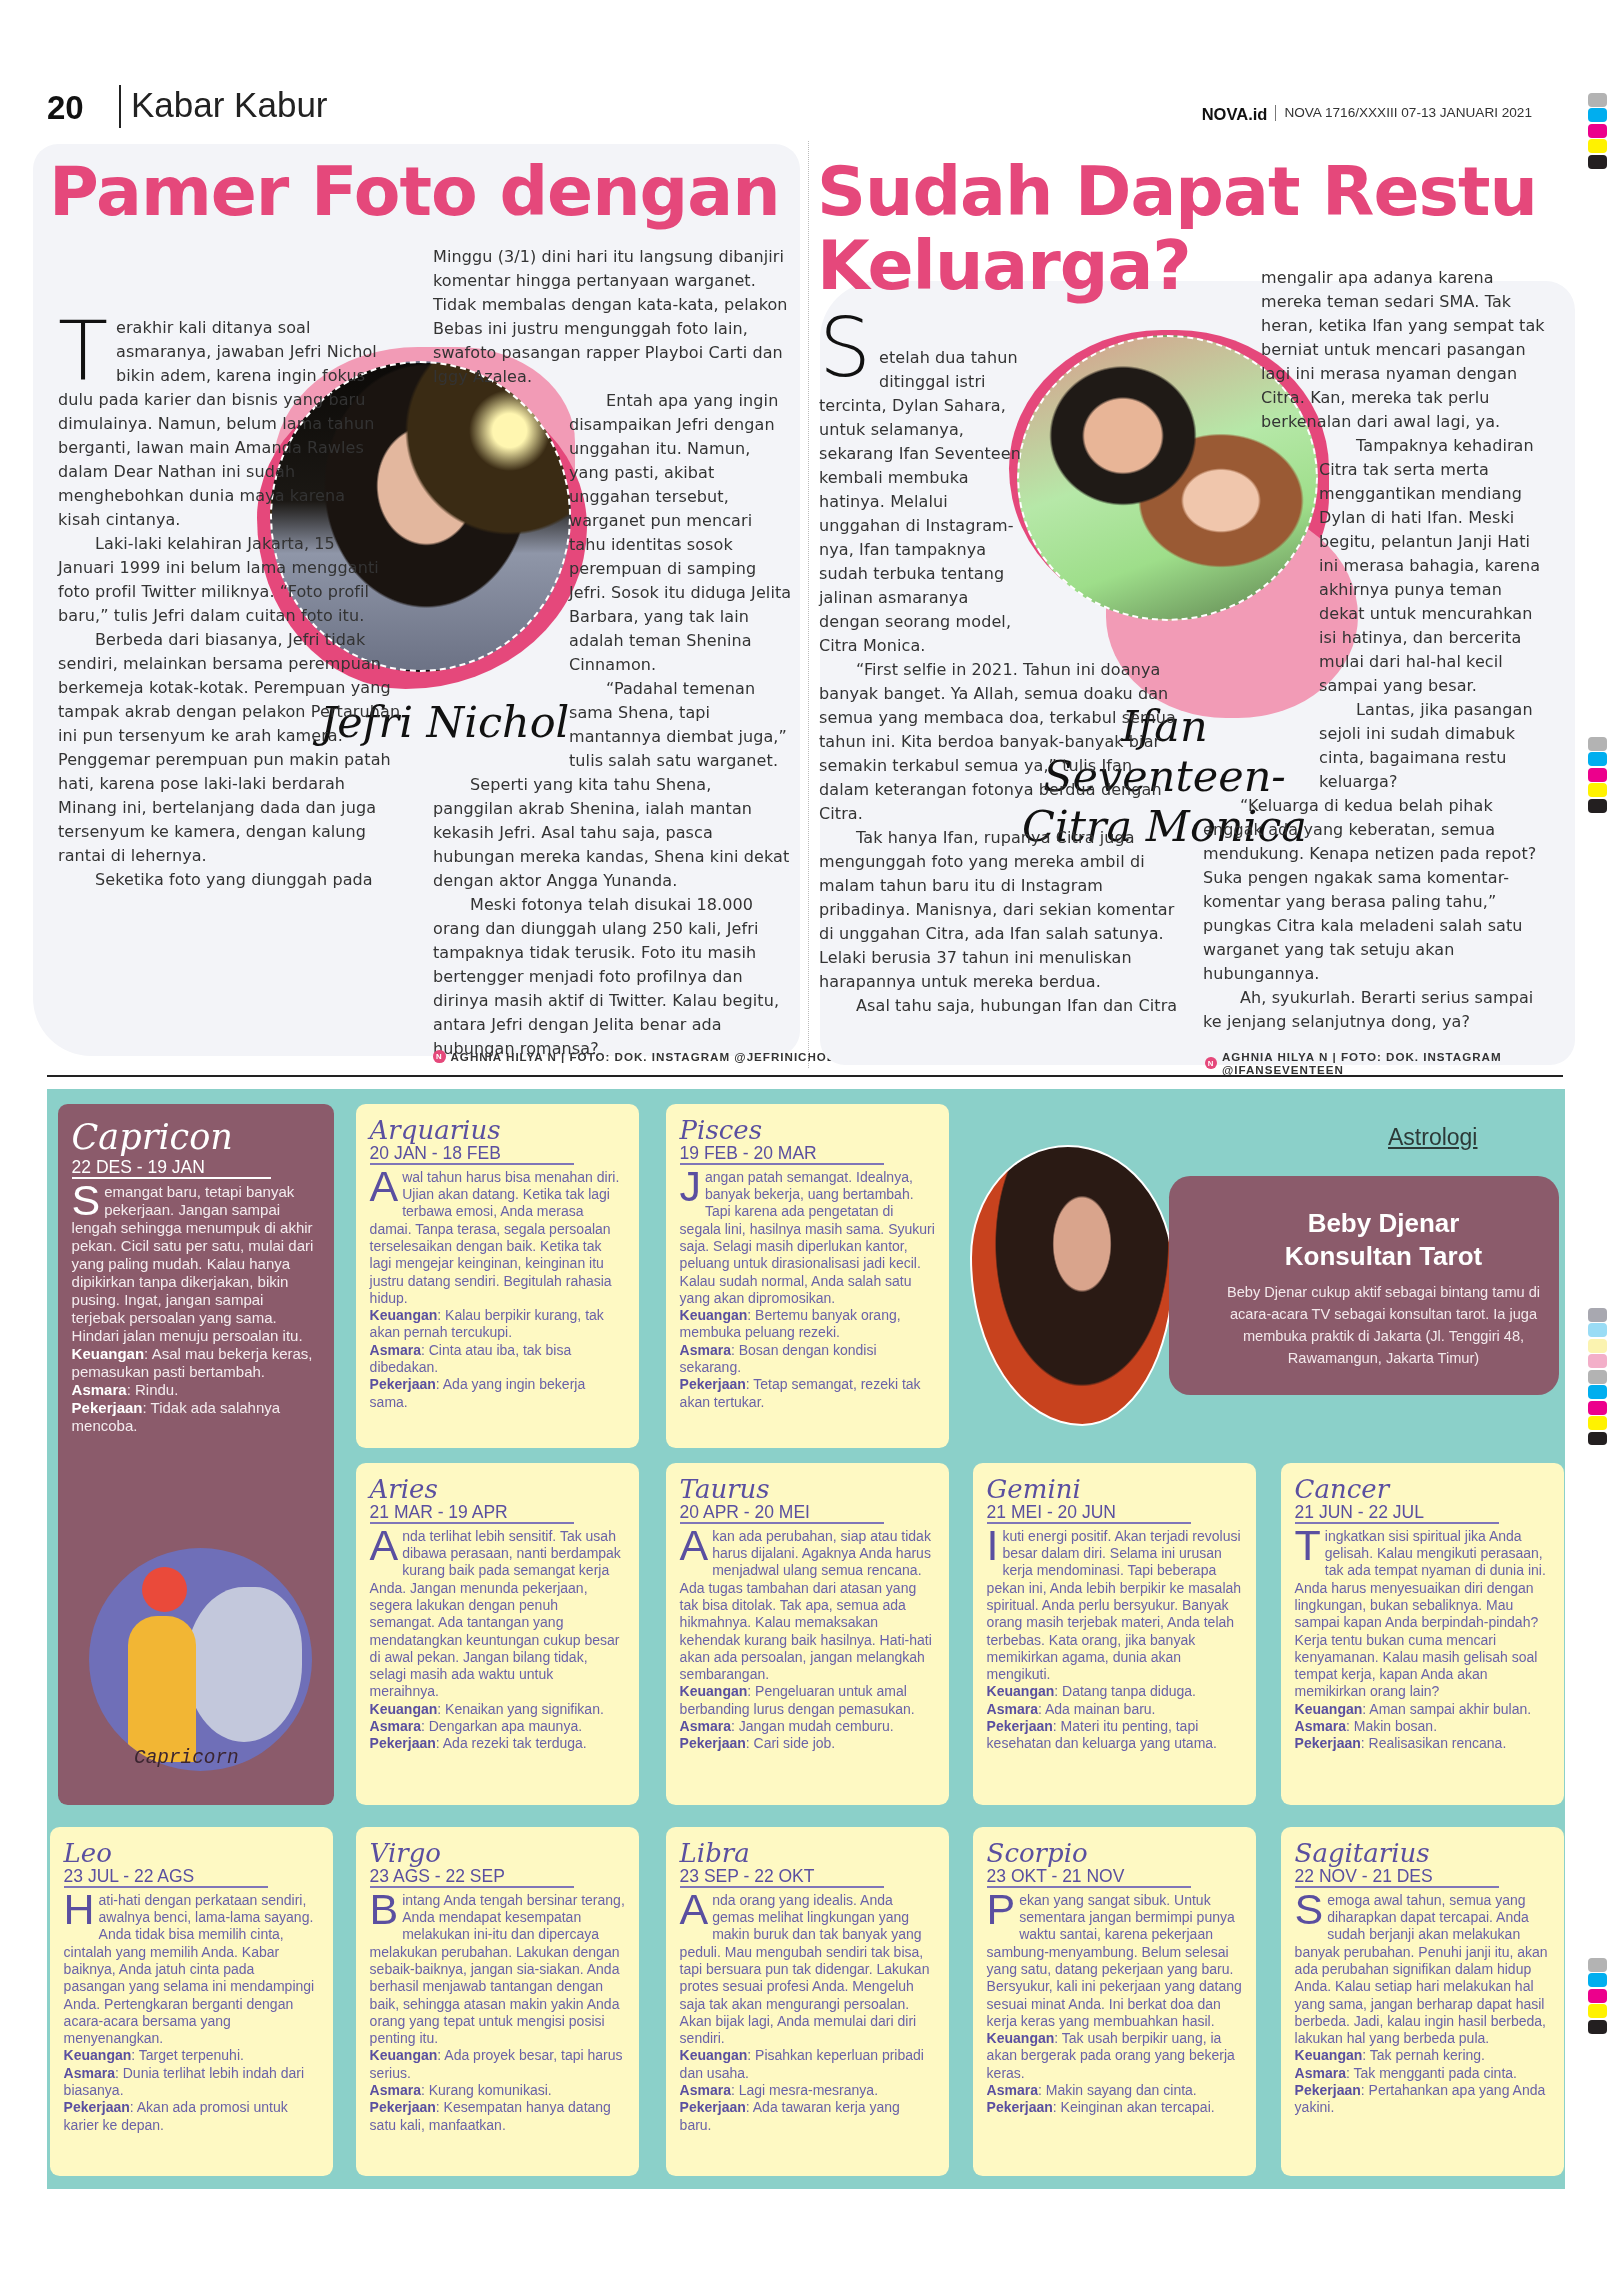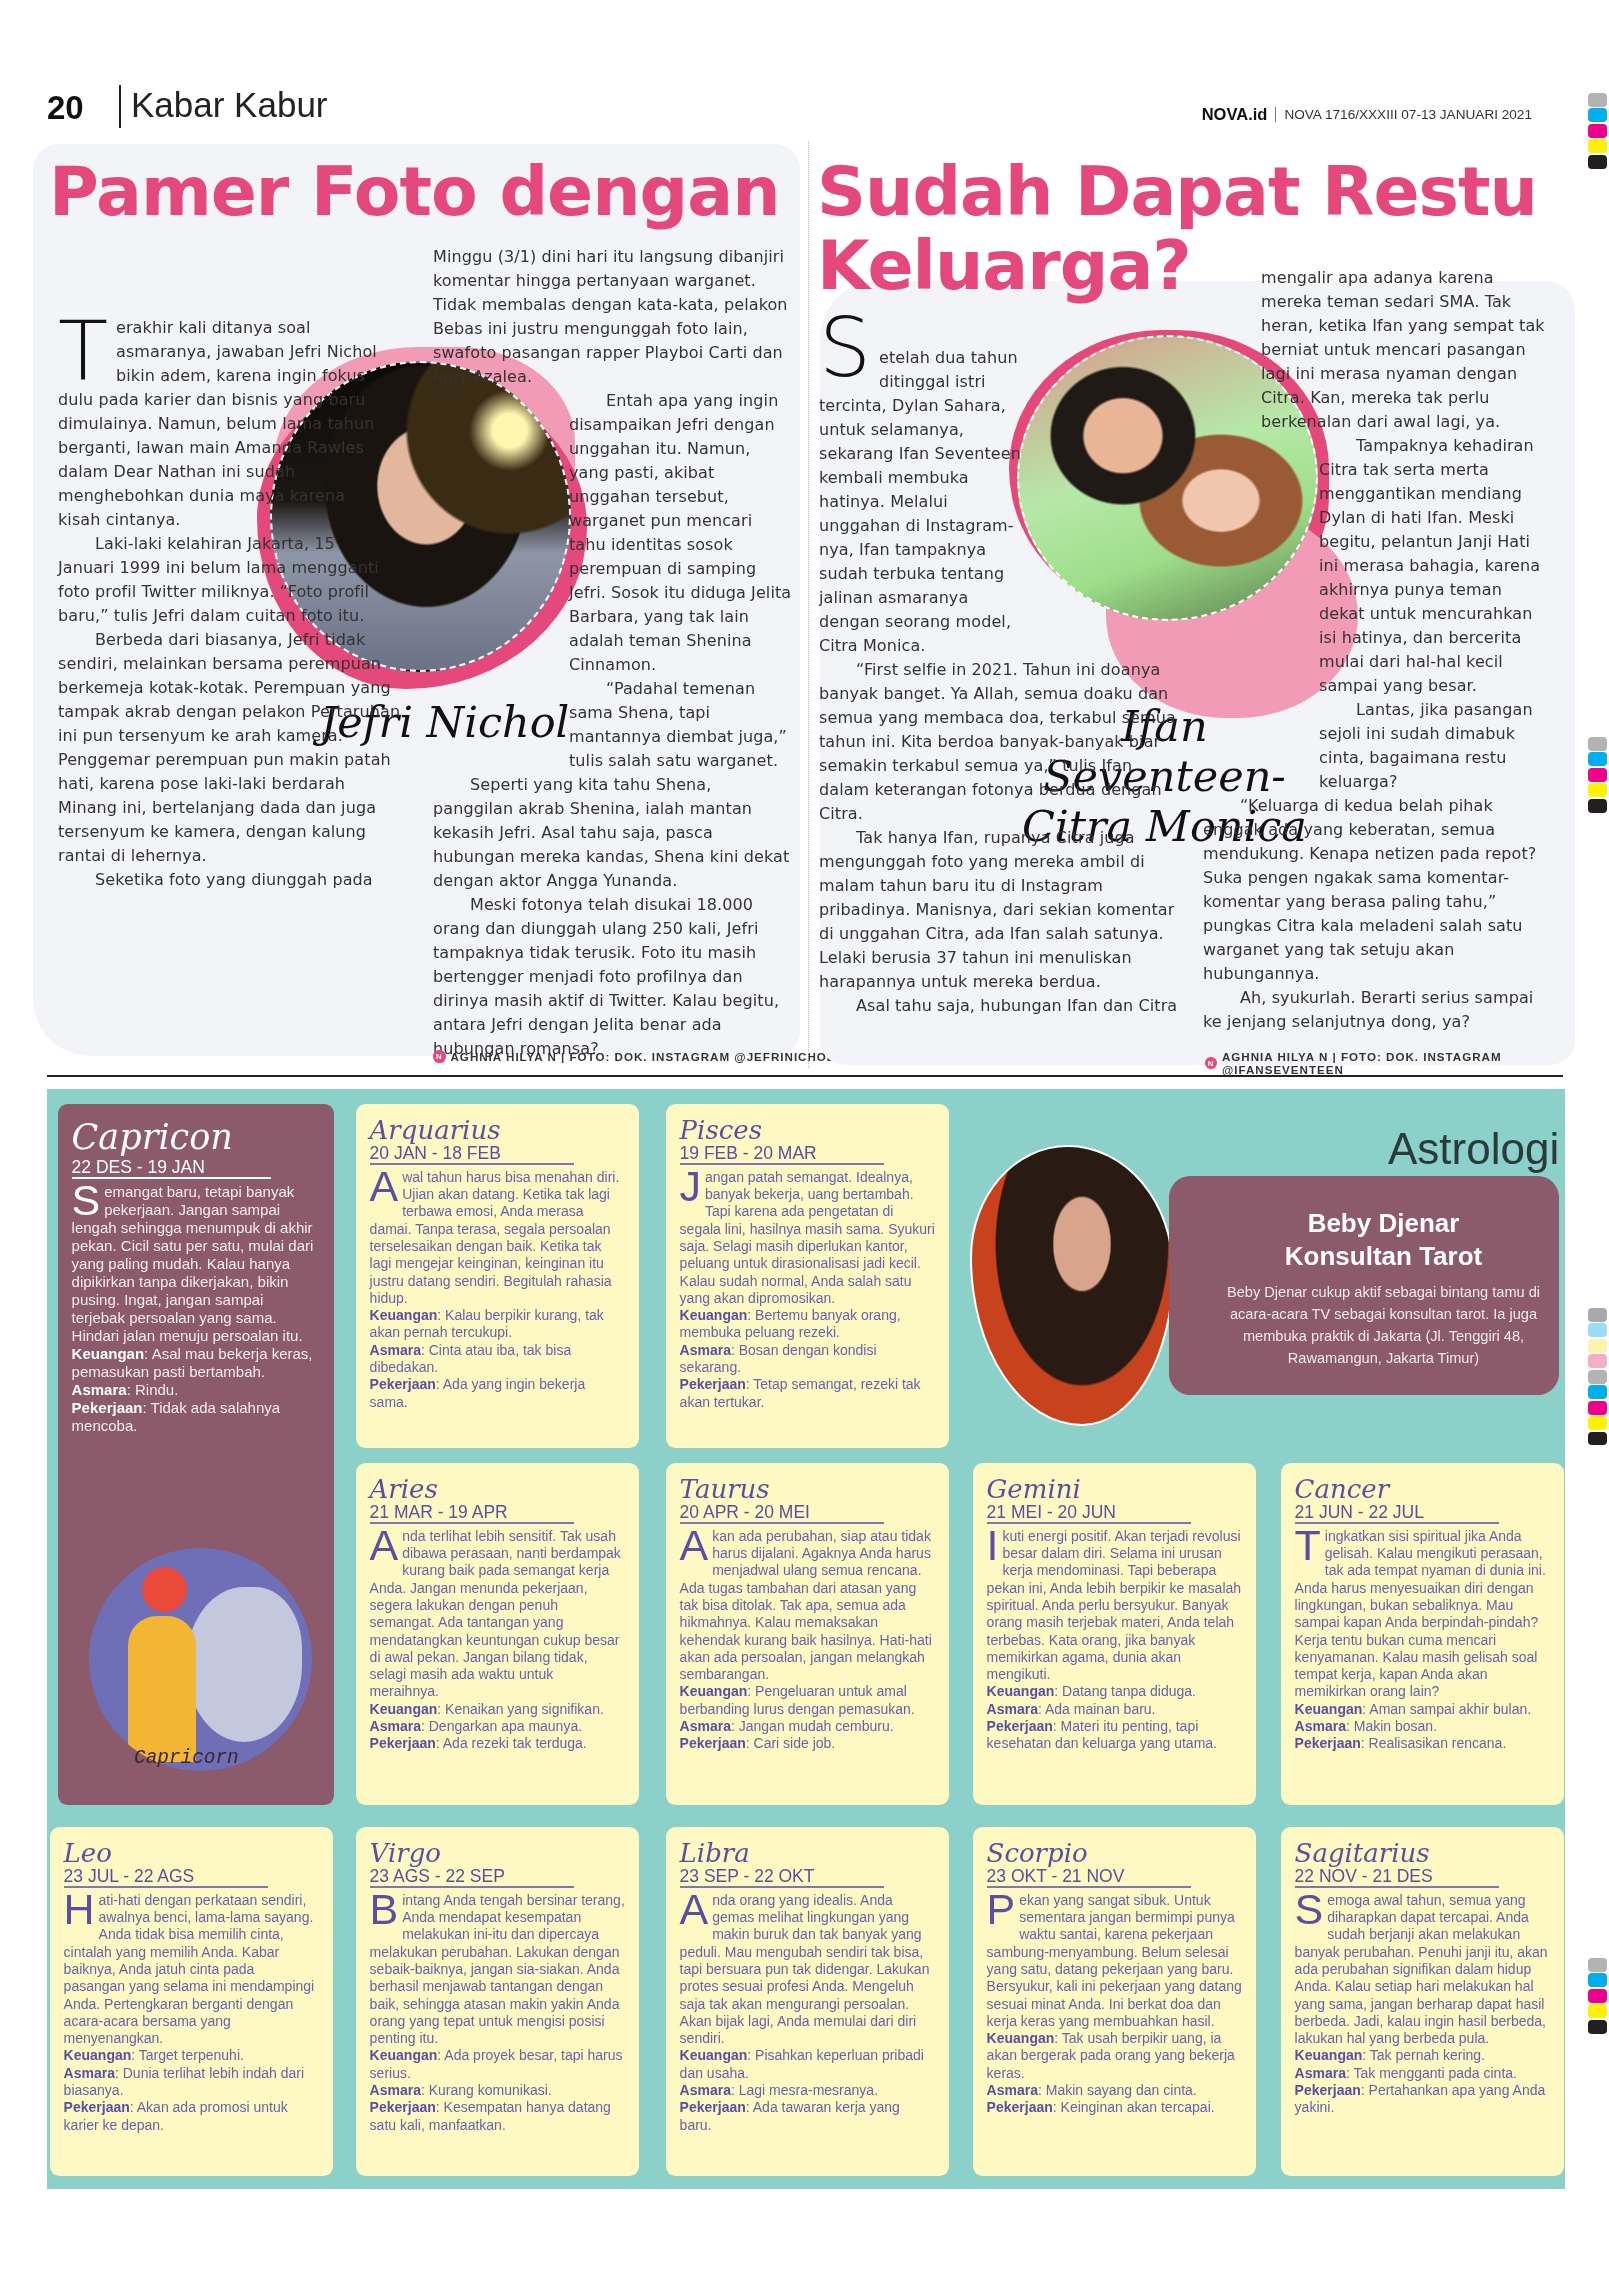--- a/index.html
+++ b/index.html
@@ -3,21 +3,21 @@
 <meta charset="utf-8">
 <style>
   * { box-sizing: border-box; margin: 0; padding: 0; }
   body { width: 1610px; height: 2292px; background: #ffffff; position: relative; overflow: hidden;
          font-family: "Liberation Sans", sans-serif; color: #2a2a2a; }
 
   
   .hdr-page { position: absolute; left: 47px; top: 89px; font-size: 33px; font-weight: bold; color: #111; }
   .hdr-bar { position: absolute; left: 119px; top: 85px; width: 1.9px; height: 43px; background: #222; }
   .hdr-section { position: absolute; left: 131px; top: 85px; font-size: 35px; font-weight: 300; color: #222; }
-  .hdr-right { position: absolute; right: 78px; top: 105px; font-size: 13.6px; color: #333; display: flex; align-items: center; gap: 8px; }
+  .hdr-right { position: absolute; right: 78px; top: 105px; font-size: 13.6px; color: #333; display: flex; gap: 8px; }
   .hdr-right .brand { font-weight: bold; font-size: 16.5px; color: #111; }
   .hdr-right .sep { width: 1px; height: 15.5px; background: #777; }
 
   
   .cbars { position: absolute; left: 1588px; width: 19.4px; }
   .cbars div { height: 13.6px; border-radius: 3.9px; margin-bottom: 1.9px; }
 
   
   .art-bg { position: absolute; background: #f3f4f8; border-radius: 25px; }
   .vdivider { position: absolute; left: 808px; top: 141px; width: 0; height: 927px; border-left: 1.9px dotted #bbb; }
@@ -42,21 +42,21 @@
   .astro-bg { position: absolute; left: 47px; top: 1089px; width: 1518px; height: 1100px; background: #8bd0c9; }
   .card { position: absolute; background: #fef9c3; border-radius: 9.7px; padding: 11.6px 13.6px; color: #6a62a8; font-size: 14px; line-height: 17.3px; }
   .card .zname { font-family: "DejaVu Serif", serif; font-style: italic; font-size: 26px; line-height: 29px; color: #5a4fa0; }
   .card .zdate { font-size: 17.5px; color: #5a4fa0; border-bottom: 2.9px double #7f76b8; padding-bottom: 1px; width: 80%; margin-bottom: 3.9px; }
   .card .zcap { float: left; font-size: 43px; line-height: 35px; margin: 0 3.9px 0 0; color: #5a4fa0; }
   .card b { font-weight: bold; color: #5a4fa0; }
   .card.dark { background: #8b5b6b; color: #f4ecef; }
   .card.dark .zname, .card.dark .zdate, .card.dark .zcap, .card.dark b { color: #fff; }
   .card.dark .zdate { border-bottom-color: #fff; }
 
-  .astro-title { position: absolute; left: 1388px; top: 1124px; font-size: 44px; color: #2c3a38; font-weight: 300; }
+  .astro-title { position: absolute; left: 1388px; top: 1124px; font-size: 23px; color: #2c3a38; font-weight: 300; text-decoration: underline; }
   .tarot-box { position: absolute; left: 1169px; top: 1176px; width: 390px; height: 219px; background: #8b5b6b; border-radius: 21.3px; color: #fff; text-align: center; padding-left: 39px; }
   .tarot-box .tname { font-size: 26px; font-weight: bold; line-height: 33px; margin-top: 31px; }
   .tarot-box .tdesc { font-size: 14.6px; line-height: 22px; margin-top: 7.8px; color: #f3e9ec; }
   .tarot-photo { position: absolute; left: 970px; top: 1145px; width: 204px; height: 281px; border-radius: 48% 52% 45% 55% / 40% 45% 55% 60%; background: radial-gradient(ellipse at 55% 35%, #d9a48c 0 18%, #2a1a14 19% 55%, #c8421e 56% 100%); border: 2.9px solid #fff; }
 
   .illus { position: absolute; left: 89px; top: 1548px; width: 223px; height: 223px; border-radius: 50%; background: #6f6fb8; overflow: hidden; }
   .illus .goat { position: absolute; left: 97px; top: 39px; width: 116px; height: 155px; background: #c3c8dc; border-radius: 50% 40% 50% 50%; }
   .illus .girl { position: absolute; left: 39px; top: 68px; width: 68px; height: 146px; background: #f2b634; border-radius: 29px 29px 0 0; }
   .illus .hair { position: absolute; left: 53px; top: 19.4px; width: 45px; height: 45px; background: #ea4a3a; border-radius: 50%; }
   .illus-label { position: absolute; left: 134px; top: 1747px; font-family: Liberation Mono, monospace; font-style: italic; font-size: 19.4px; color: #3b2530; }

